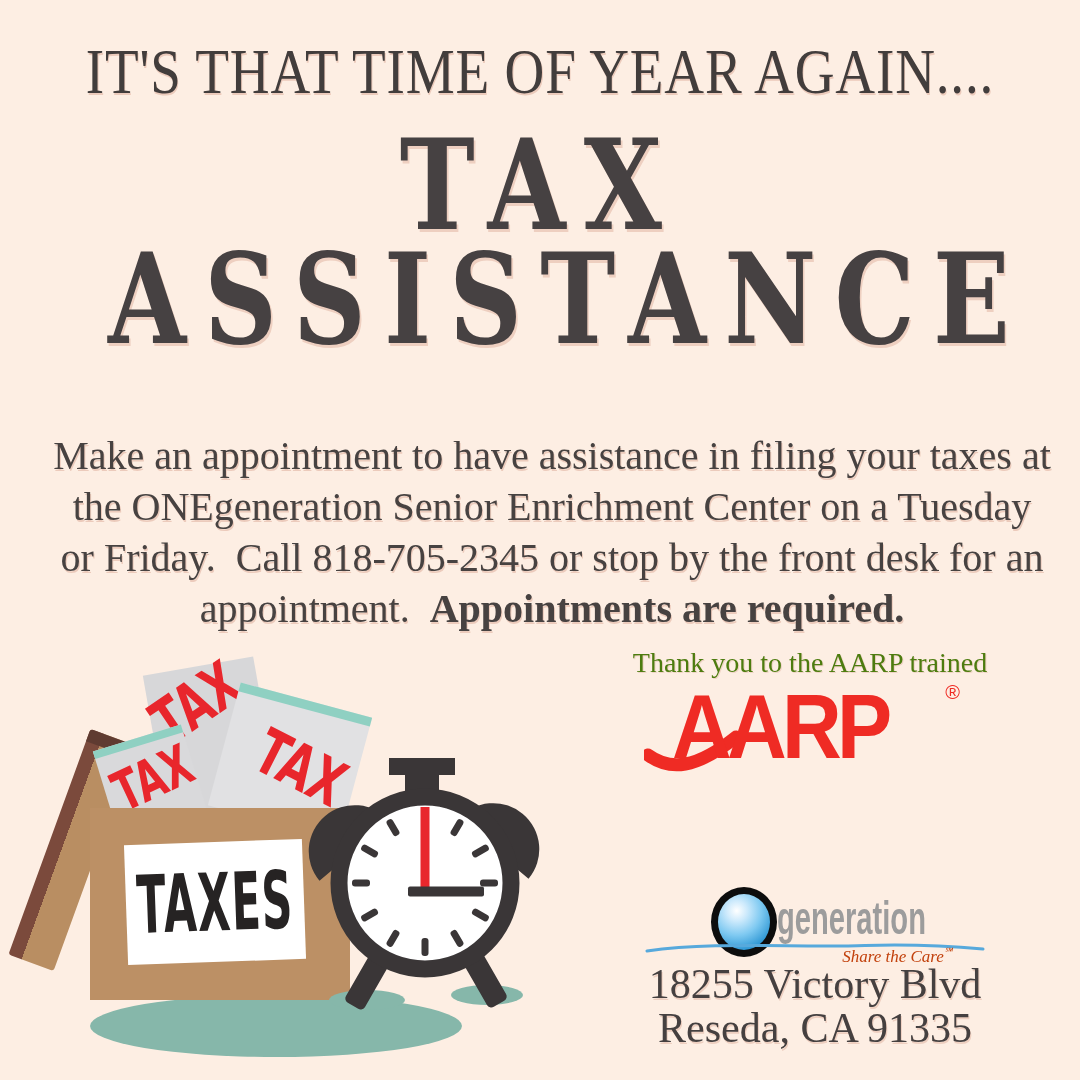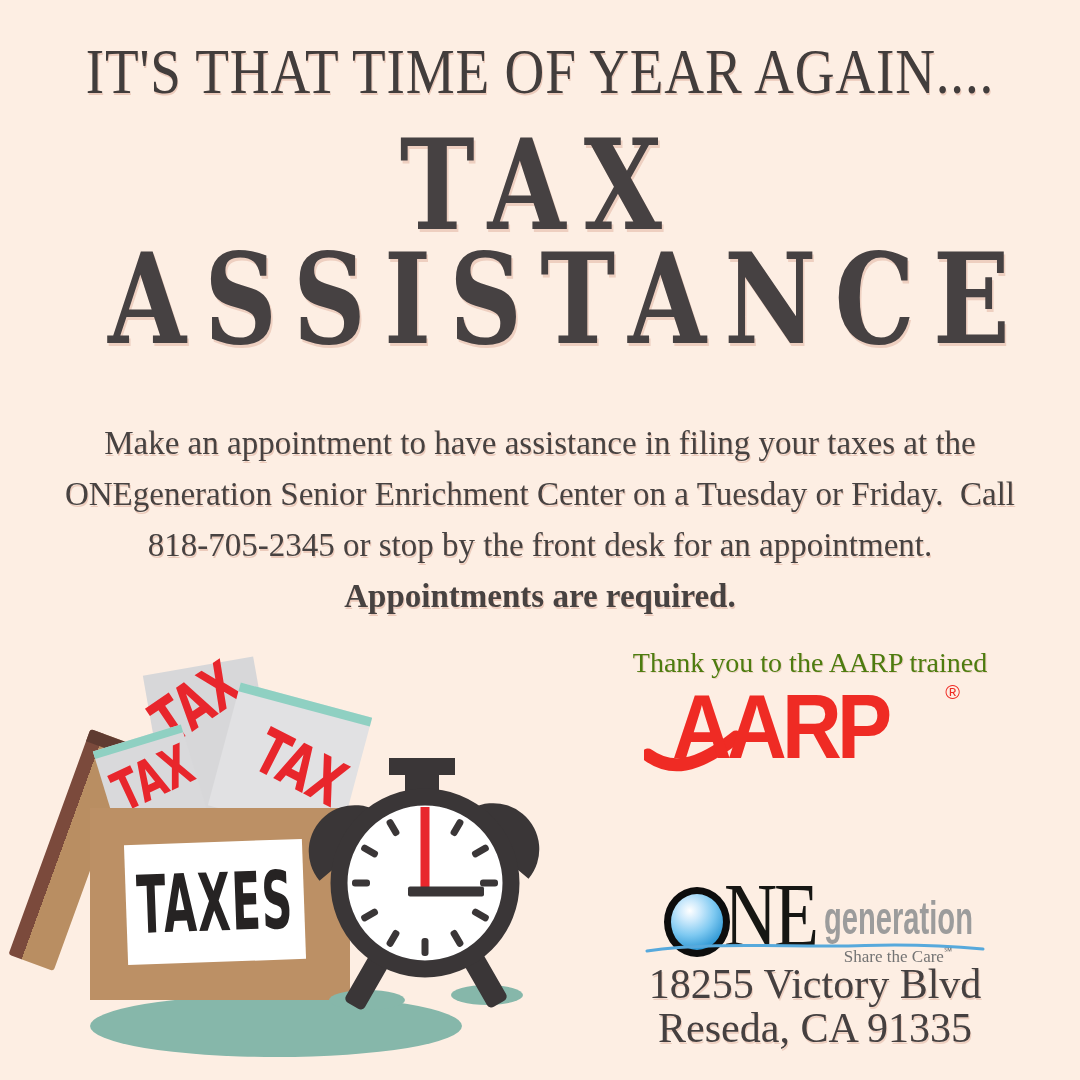--- a/index.html
+++ b/index.html
@@ -29,23 +29,23 @@
     font-weight:bold;
     font-size:126px;line-height:114px;
     letter-spacing:0.18em;
     color:#464142;
     text-shadow:2px 3px 0 rgba(214,160,140,0.4);
   }
   .title .tline{transform:scaleX(0.8);transform-origin:center;}
   
   .body-par{
     position:absolute;top:418px;left:40px;width:1000px;
-    margin:0;
+    margin:12px;
     text-align:center;
-    font-size:33px;line-height:51px;
+    font-size:40px;line-height:51px;
     color:#474241;
     white-space:pre-wrap;
     text-shadow:1px 2px 0 rgba(214,160,140,0.45);
   }
   .body-par strong{font-weight:bold;}
   
   .illustration{position:absolute;left:30px;top:640px;width:540px;height:440px;}
   .ground-shadow{
     position:absolute;left:60px;top:355px;width:372px;height:62px;
     background:#86b7aa;border-radius:50%;
@@ -126,21 +126,21 @@
   .one-gen span{
     display:inline-block;
     font-family:"Liberation Sans", sans-serif;font-weight:bold;
     font-size:47px;line-height:40px;
     transform:scaleX(0.62);transform-origin:left top;
     color:#9c9c9c;white-space:nowrap;
   }
   .one-swoosh{position:absolute;top:80px;left:50%;transform:translateX(-50%);}
   .one-share{
     position:absolute;top:86px;right:78px;
-    font-size:17px;color:#737373;margin-left:16px;
+    font-style:italic;font-size:17px;color:#c2410c;margin-left:16px;
   }
   .one-share .sm{font-size:10px;vertical-align:super;}
   .addr{
     position:absolute;left:0;width:430px;text-align:center;
     font-size:42px;line-height:44px;color:#454040;
     text-shadow:1px 2px 0 rgba(214,160,140,0.4);
     white-space:nowrap;
   }
   .addr1{top:104px;}
   .addr2{top:148px;}
@@ -229,23 +229,20 @@
       <span class="aarp-text">AARP</span>
       <span class="aarp-reg">®</span>
     </div>
   </div>
 
   <div class="one-block">
     <div class="one-row">
       <div class="one-sphere">
         <span>O</span>
       </div>
-      <div class="one-ne">
-        <span>NE</span>
-      </div>
       <div class="one-gen">
         <span>generation</span>
       </div>
     </div>
     <svg class="one-swoosh" width="340" height="16" viewBox="0 0 340 16">
       <path d="M2,13 C70,3 150,10 220,7.5 C270,6 310,8.5 338,11" fill="none" stroke="#57a9dc" stroke-width="3" stroke-linecap="round"></path>
     </svg>
     <div class="one-share">
       <span>Share the Care</span><span class="sm">℠</span>
     </div>

